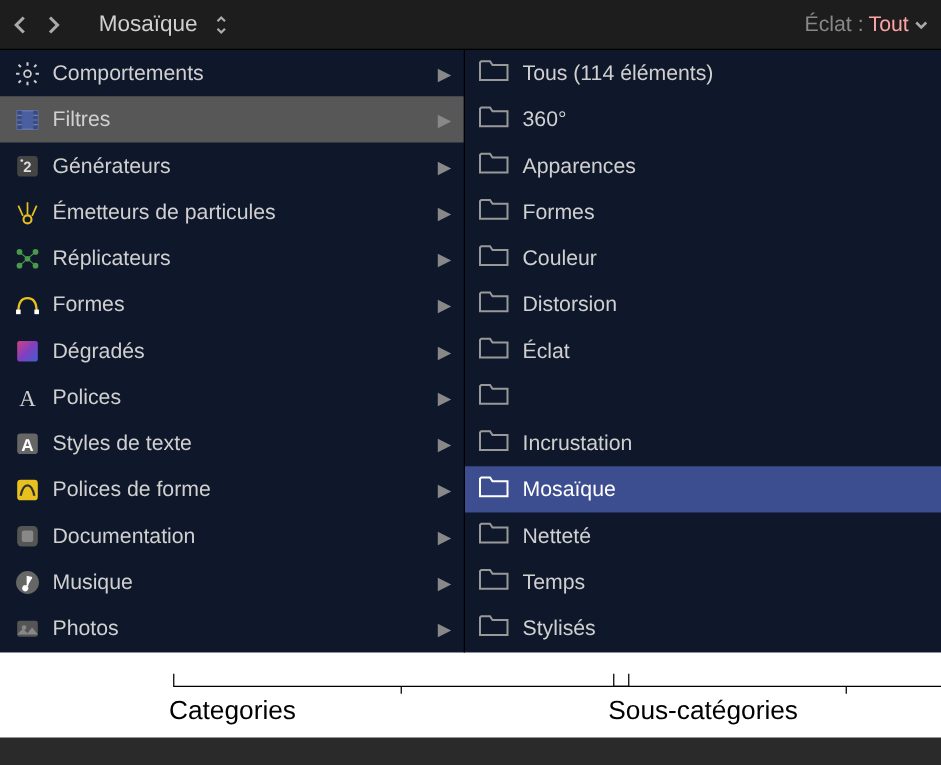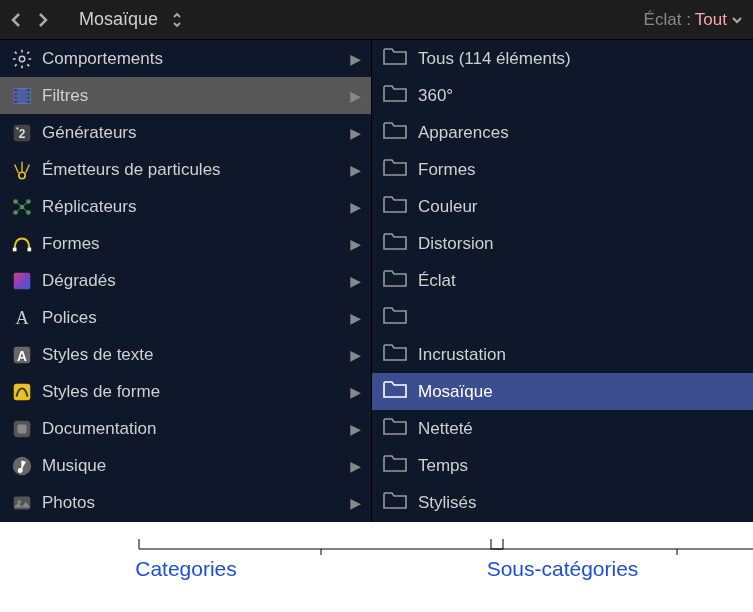--- a/index.html
+++ b/index.html
@@ -100,25 +100,25 @@
     .folder-icon {
       width: 26px;
       height: 20px;
       margin-right: 10px;
     }
     .partial {
       opacity: 0.5;
     }
     .footer {
       background: #fff;
-      height: 90px;
+      height: 68px;
       display: flex;
       align-items: flex-start;
       font-size: 21px;
-      color: #1d4ed8;
+      color: #000000;
       padding-top: 35px;
     }
     .footer-col {
       position: relative;
       text-align: center;
     }
     .footer-col-left {
       width: 372px;
     }
     .footer-col-right {
@@ -269,21 +269,21 @@
         <span class="item-label">Styles de texte</span>
         <span class="disclosure">▶</span>
       </div>
       <div class="list-item">
         <span class="item-icon">
           <svg width="22" height="22" viewBox="0 0 24 24">
             <rect x="3" y="3" width="18" height="18" rx="3" fill="#e8c020"></rect>
             <path d="M6 17 Q8 8 12 8 Q16 8 18 17" fill="none" stroke="#333" stroke-width="2"></path>
           </svg>
         </span>
-        <span class="item-label">Styles de forme</span>
+        <span class="item-label">Polices de forme</span>
         <span class="disclosure">▶</span>
       </div>
       <div class="list-item">
         <span class="item-icon">
           <svg width="22" height="22" viewBox="0 0 24 24">
             <rect x="3" y="3" width="18" height="18" rx="4" fill="#555"></rect>
             <rect x="7" y="7" width="10" height="10" rx="2" fill="#888"></rect>
           </svg>
         </span>
         <span class="item-label">Documentation</span>

